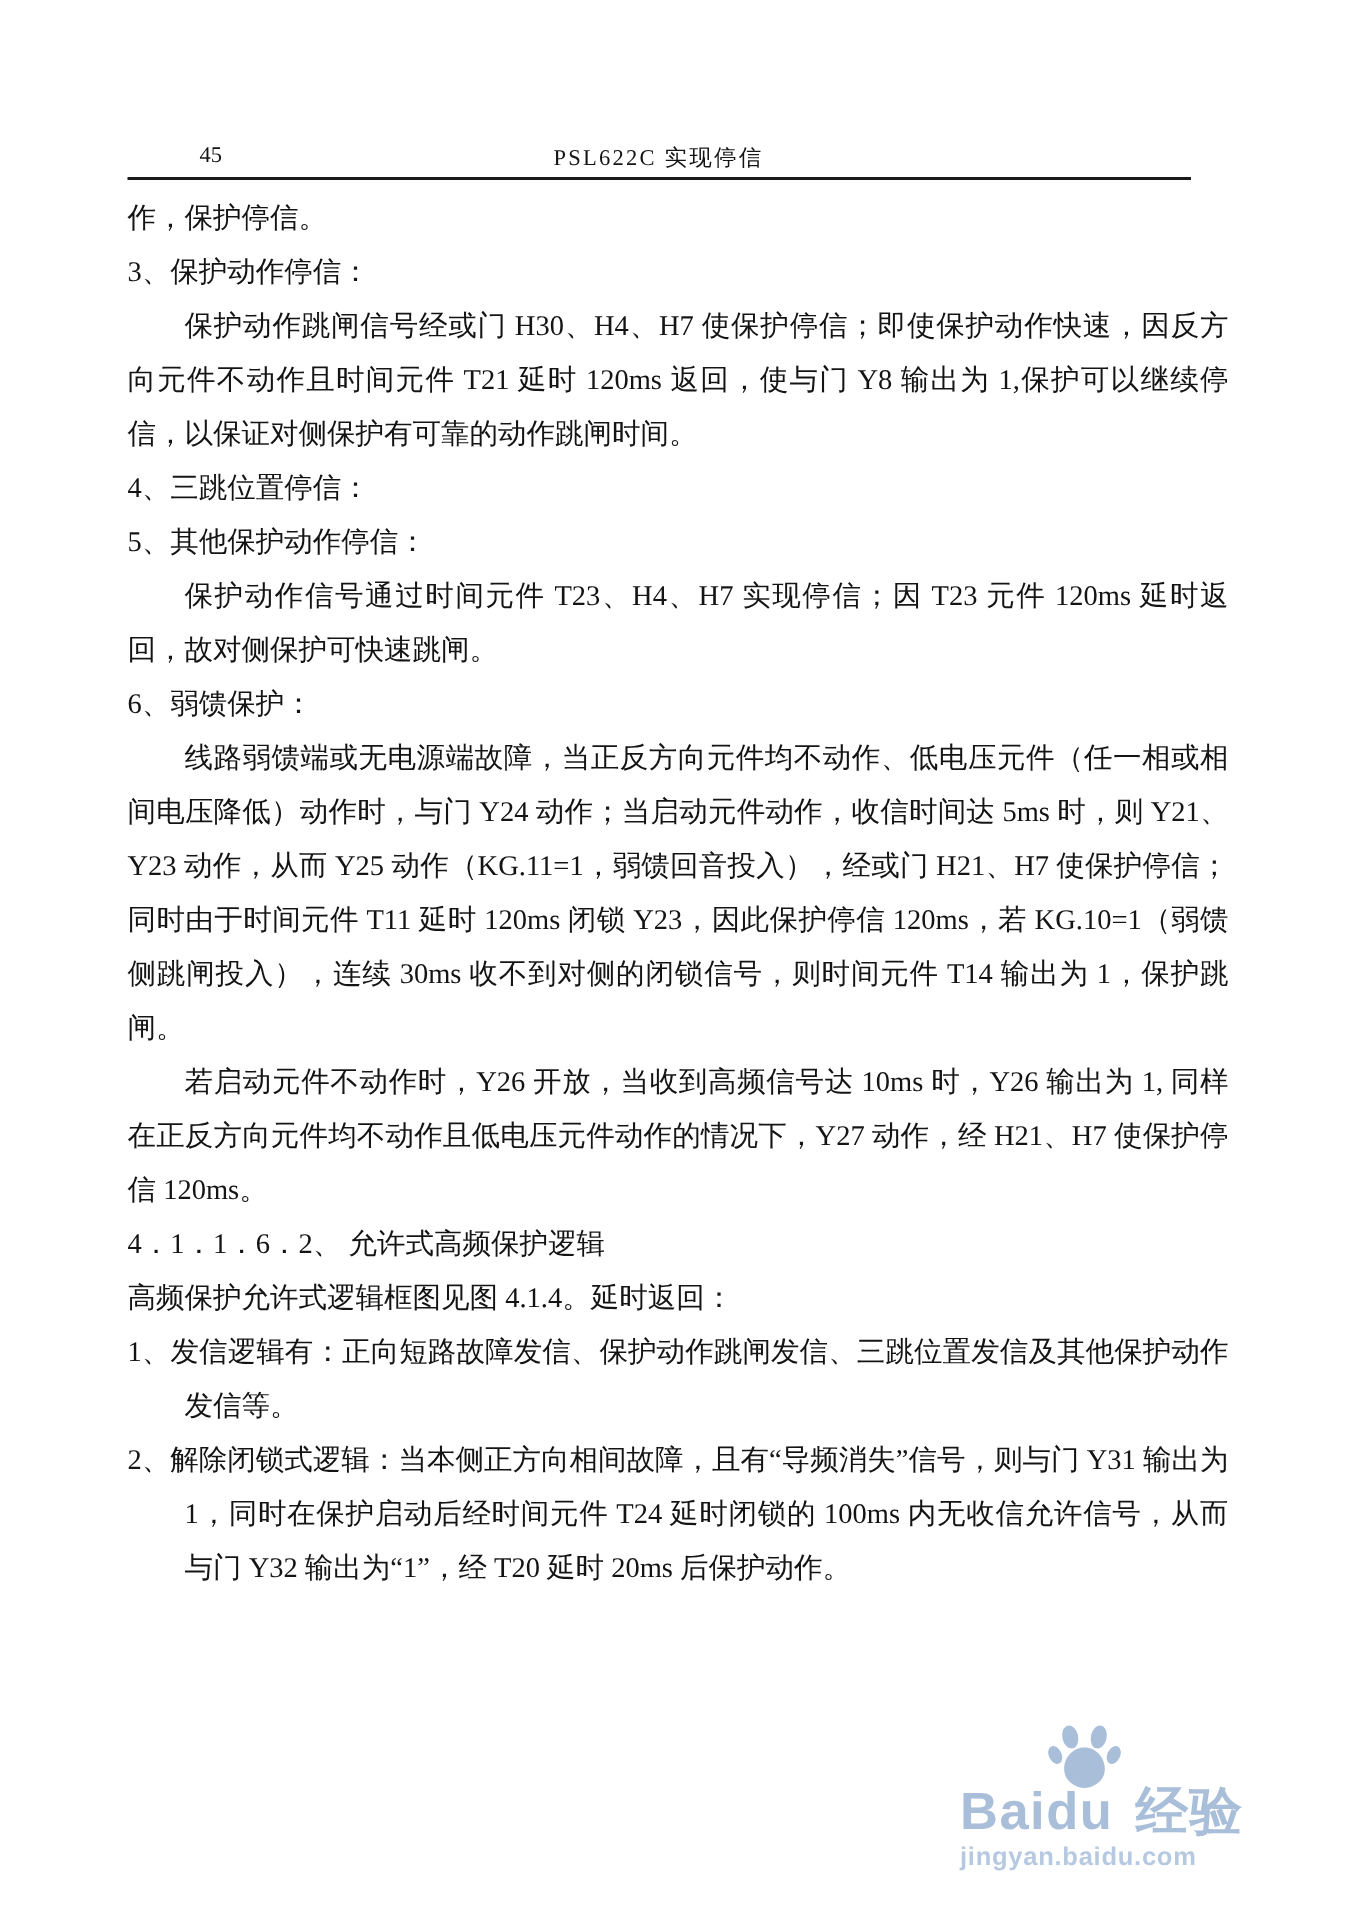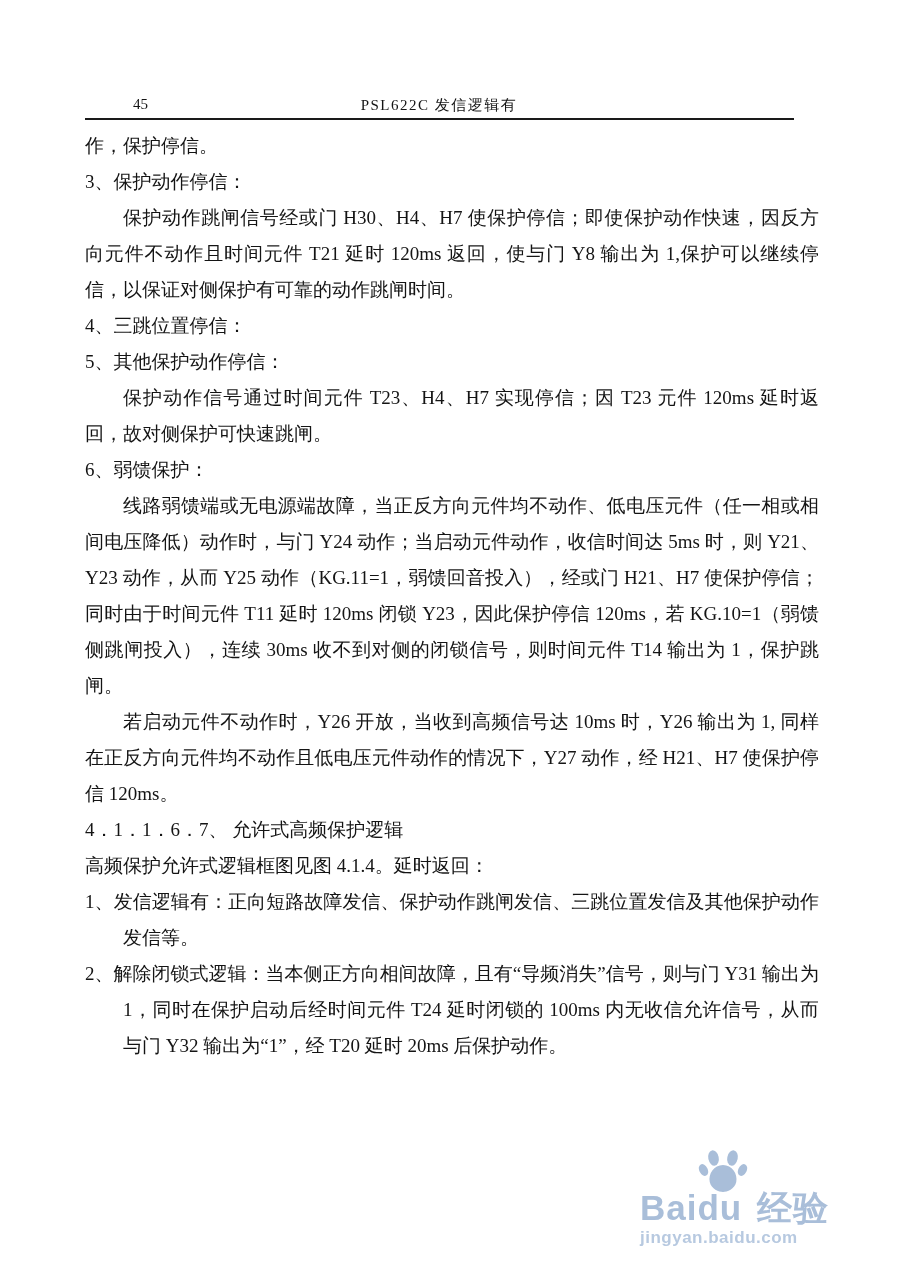--- a/index.html
+++ b/index.html
@@ -91,35 +91,35 @@
     color: var(--wm-url-color, #b7c9e0);
   }
 </style>
 </head>
 <body>
 
 <div class="page">
 
   <div class="header">
     <span class="page-number">45</span>
-    <span class="header-title">PSL622C 发信逻辑有</span>
+    <span class="header-title">PSL622C 实现停信</span>
   </div>
   <div class="header-rule"></div>
 
   <div class="doc-body">
     <p class="p p-plain">作，保护停信。</p>
     <p class="p p-label">3、保护动作停信：</p>
     <p class="p p-body">保护动作跳闸信号经或门 H30、H4、H7 使保护停信；即使保护动作快速，因反方向元件不动作且时间元件 T21 延时 120ms 返回，使与门 Y8 输出为 1,保护可以继续停信，以保证对侧保护有可靠的动作跳闸时间。</p>
     <p class="p p-label">4、三跳位置停信：</p>
     <p class="p p-label">5、其他保护动作停信：</p>
     <p class="p p-body">保护动作信号通过时间元件 T23、H4、H7 实现停信；因 T23 元件 120ms 延时返回，故对侧保护可快速跳闸。</p>
     <p class="p p-label">6、弱馈保护：</p>
     <p class="p p-body">线路弱馈端或无电源端故障，当正反方向元件均不动作、低电压元件（任一相或相间电压降低）动作时，与门 Y24 动作；当启动元件动作，收信时间达 5ms 时，则 Y21、Y23 动作，从而 Y25 动作（KG.11=1，弱馈回音投入），经或门 H21、H7 使保护停信；同时由于时间元件 T11 延时 120ms 闭锁 Y23，因此保护停信 120ms，若 KG.10=1（弱馈侧跳闸投入），连续 30ms 收不到对侧的闭锁信号，则时间元件 T14 输出为 1，保护跳闸。</p>
     <p class="p p-body">若启动元件不动作时，Y26 开放，当收到高频信号达 10ms 时，Y26 输出为 1, 同样在正反方向元件均不动作且低电压元件动作的情况下，Y27 动作，经 H21、H7 使保护停信 120ms。</p>
-    <p class="p p-section">4．1．1．6．7、 允许式高频保护逻辑</p>
+    <p class="p p-section">4．1．1．6．2、 允许式高频保护逻辑</p>
     <p class="p p-plain">高频保护允许式逻辑框图见图 4.1.4。延时返回：</p>
     <p class="p p-list">1、发信逻辑有：正向短路故障发信、保护动作跳闸发信、三跳位置发信及其他保护动作发信等。</p>
     <p class="p p-list">2、解除闭锁式逻辑：当本侧正方向相间故障，且有“导频消失”信号，则与门 Y31 输出为 1，同时在保护启动后经时间元件 T24 延时闭锁的 100ms 内无收信允许信号，从而与门 Y32 输出为“1”，经 T20 延时 20ms 后保护动作。</p>
   </div>
 
   <div class="watermark">
     <svg class="wm-paw" viewBox="0 0 100 92" xmlns="http://www.w3.org/2000/svg" fill="currentColor">
       <ellipse cx="31" cy="22" rx="10.5" ry="15.5" transform="rotate(-12 31 22)"></ellipse>
       <ellipse cx="69" cy="22" rx="10.5" ry="15.5" transform="rotate(12 69 22)"></ellipse>
       <ellipse cx="11" cy="46" rx="8.5" ry="12.5" transform="rotate(-26 11 46)"></ellipse>

